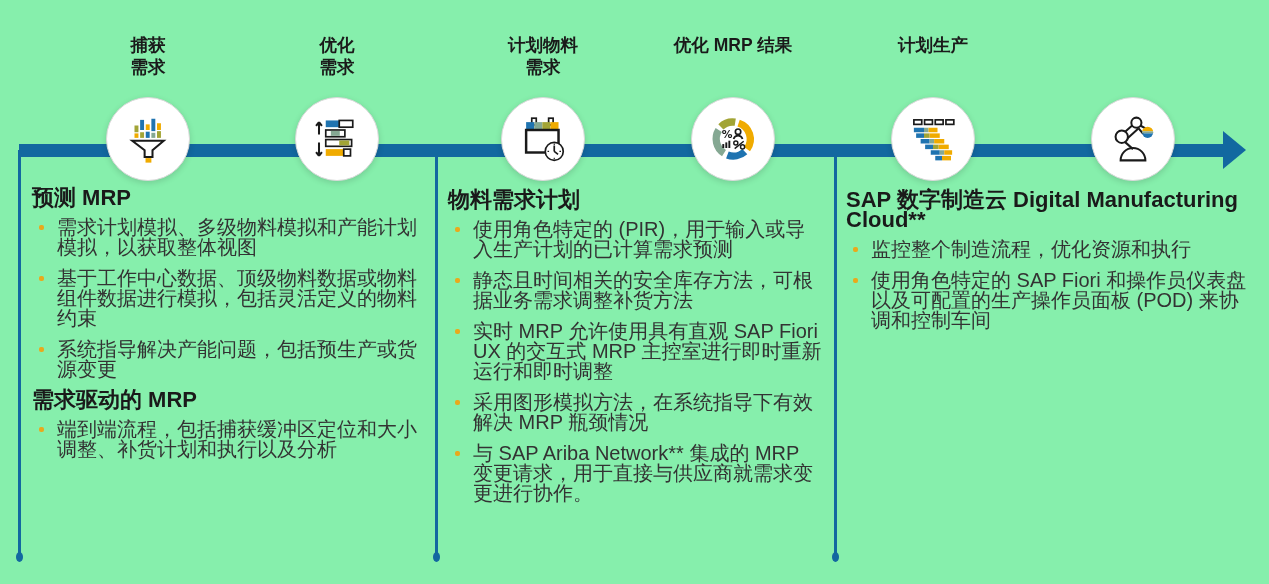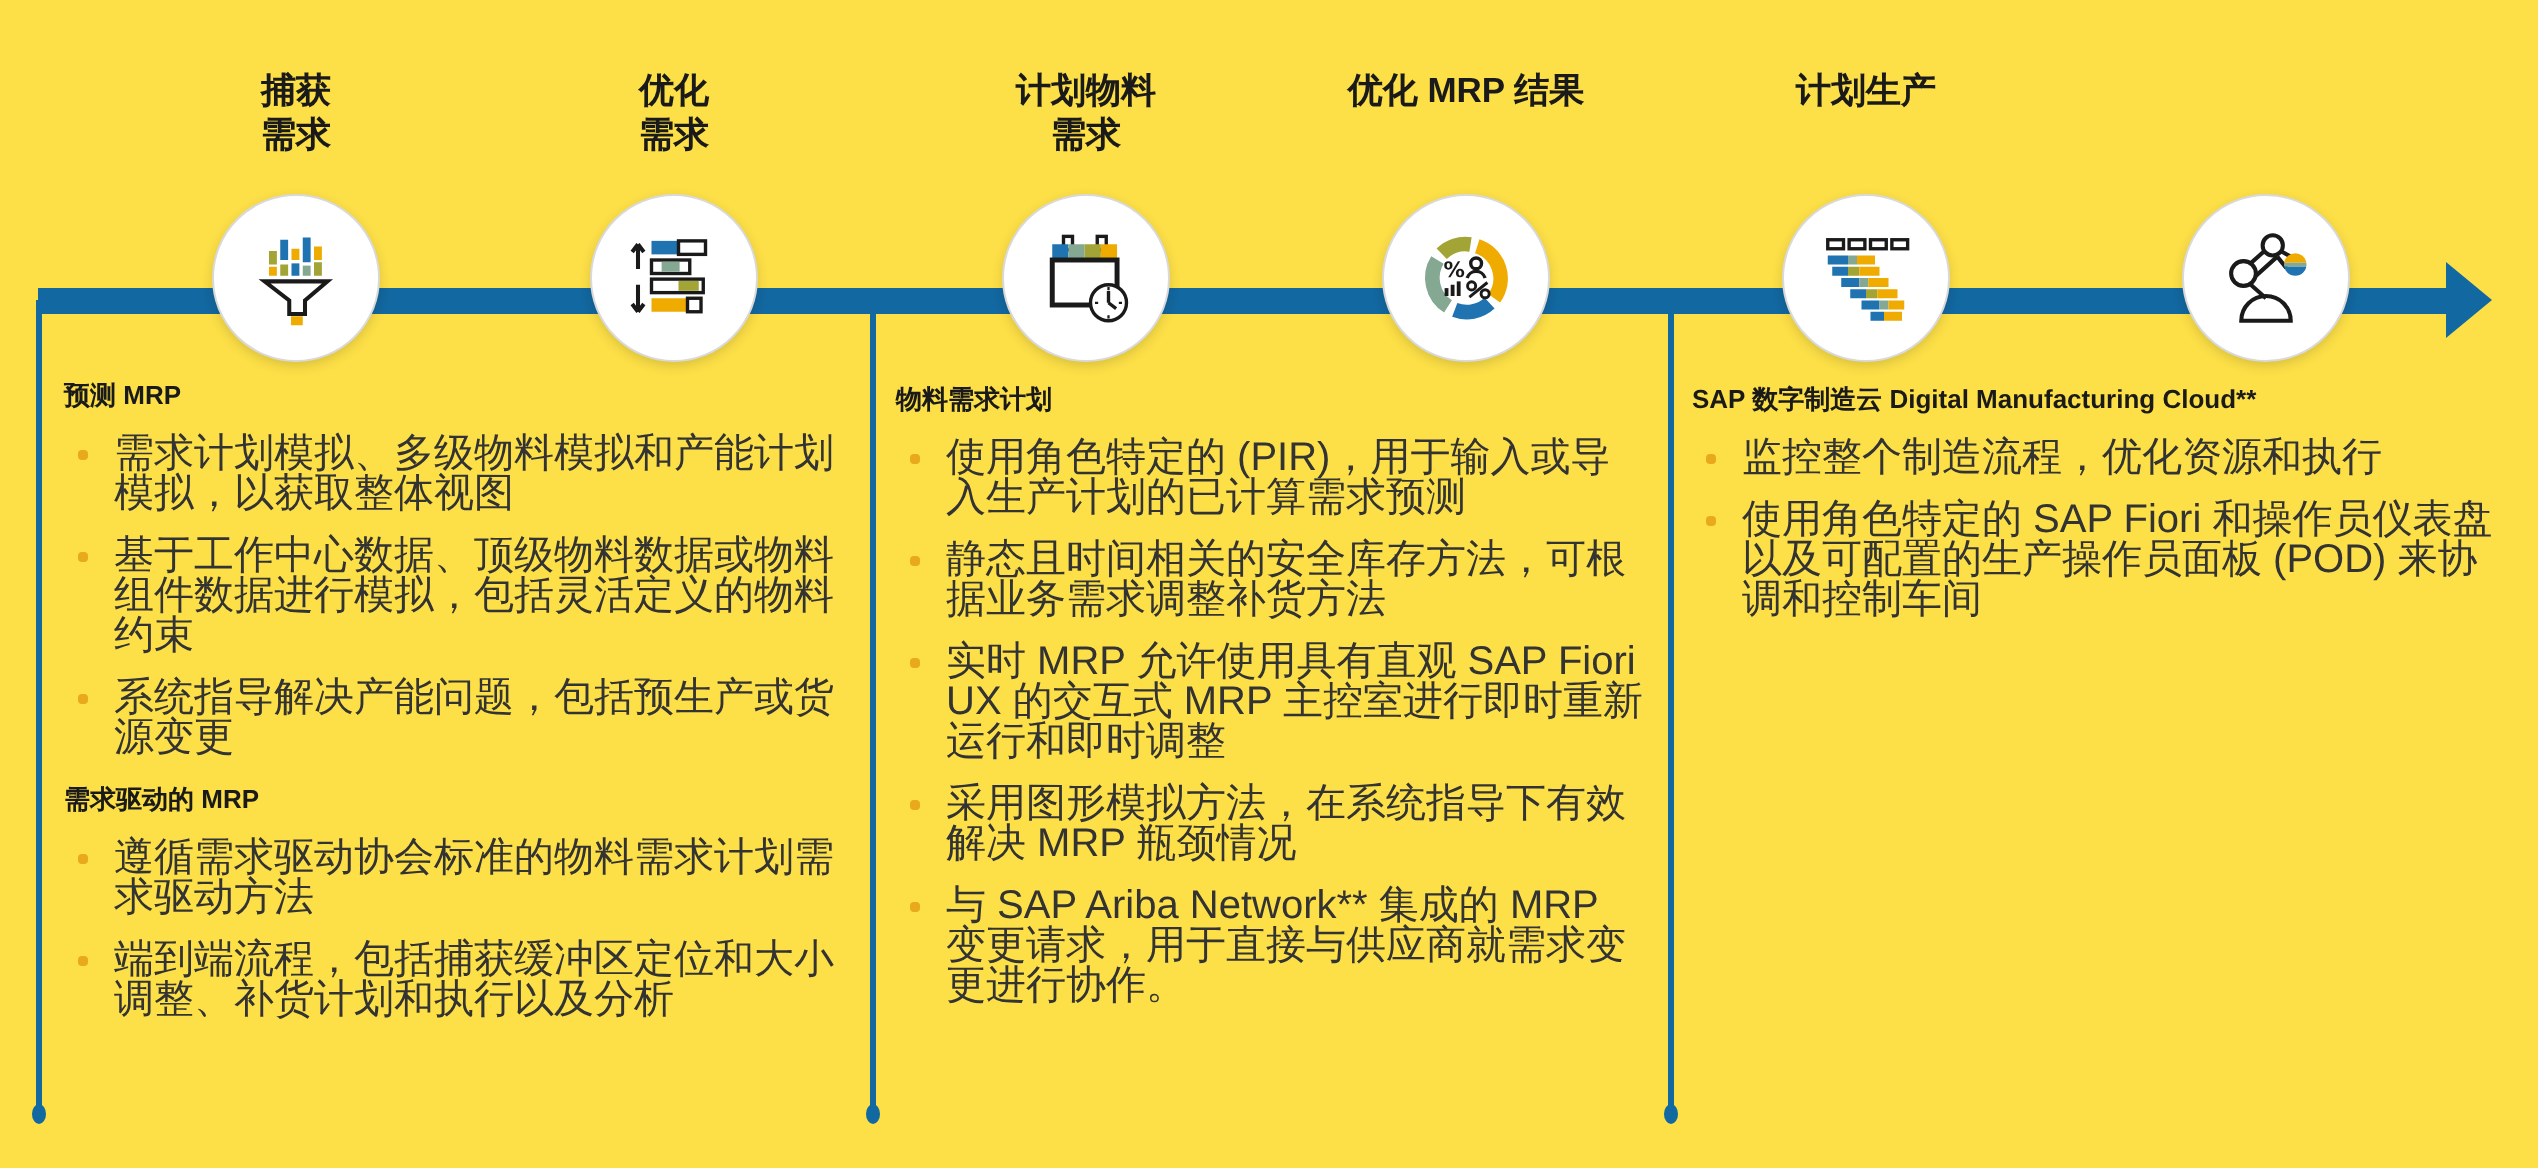--- a/index.html
+++ b/index.html
@@ -1,21 +1,21 @@
 <!DOCTYPE html>
 <html style="--accent-blue: #1268A0; --icon-blue: #1F73B0; --gold: #F0AB00; --olive: #A2A435; --sage: #85A893; --bullet: #E9A91C; --text: #333333; --heading: #1A1A1A;"><head>
 <meta charset="utf-8">
 <style>
   :root{
     --accent-blue:#1268A0; --icon-blue:#1F73B0; --gold:#F0AB00; --olive:#A2A435;
     --sage:#85A893; --text:#333333; --heading:#1A1A1A; --bullet:#E9A91C; --circle-border:#D9D9D9;
   }
   *{margin:0;padding:0;box-sizing:border-box;}
   body{background:#fff;font-family:"Liberation Sans","DejaVu Sans",sans-serif;}
-  .canvas{position:relative;width:1269px;height:584px;background:#fde047;overflow:hidden;}
+  .canvas{position:relative;width:1269px;height:584px;background:#86efac;overflow:hidden;}
 
   
   .timeline-bar{position:absolute;left:19px;top:144px;width:1205px;height:13px;background:var(--accent-blue);z-index:1;}
   .timeline-arrowhead{position:absolute;left:1223px;top:131px;width:0;height:0;
     border-left:23px solid var(--accent-blue);border-top:19.5px solid transparent;border-bottom:19.5px solid transparent;z-index:1;}
 
   
   .divider{position:absolute;top:150px;width:3px;height:404px;background:var(--accent-blue);z-index:0;}
   .divider::after{content:"";position:absolute;left:-2px;bottom:-8px;width:7px;height:10px;border-radius:50%;background:var(--accent-blue);}
   .divider.d1{left:18px;} .divider.d2{left:435px;} .divider.d3{left:834px;}
@@ -31,21 +31,21 @@
   
   .f-blue{fill:var(--icon-blue);} .f-gold{fill:var(--gold);} .f-olive{fill:var(--olive);} .f-sage{fill:var(--sage);}
   .f-ink{fill:#1a1a1a;} .f-none{fill:none;} .f-white{fill:#fff;}
   .s-ink{stroke:#1a1a1a;} .sw15{stroke-width:1.5;} .sw18{stroke-width:1.8;} .sw2{stroke-width:2.2;}
 
   
   .col{position:absolute;z-index:2;}
   .col.c1{left:32px;top:188px;width:400px;}
   .col.c2{left:448px;top:190px;width:376px;}
   .col.c3{left:846px;top:190px;width:402px;}
-  .sec-heading{font-size:13px;font-weight:bold;color:var(--heading);line-height:20px;margin:0 0 9px 0;}
+  .sec-heading{font-size:22px;font-weight:bold;color:var(--heading);line-height:20px;margin:0 0 9px 0;}
   .sec + .sec .sec-heading{margin-top:2px;}
   .bullet{display:flex;align-items:flex-start;margin:0 0 11px 0;}
   .bullet .dot{flex:none;width:5px;height:5px;border-radius:2px;background:var(--bullet);margin:8px 13px 0 7px;}
   .bullet .btxt{font-size:20px;line-height:20px;color:var(--text);}
 </style>
 </head>
 <body>
 
 <div class="canvas">
 
@@ -204,24 +204,20 @@
         </div>
       <div class="bullet">
           <span class="dot"></span>
           <span class="btxt">系统指导解决产能问题，包括预生产或货源变更</span>
         </div>
     </div>
     <div class="sec">
       <h3 class="sec-heading">需求驱动的 MRP</h3>
       <div class="bullet">
           <span class="dot"></span>
-          <span class="btxt">遵循需求驱动协会标准的物料需求计划需求驱动方法</span>
-        </div>
-      <div class="bullet">
-          <span class="dot"></span>
           <span class="btxt">端到端流程，包括捕获缓冲区定位和大小调整、补货计划和执行以及分析</span>
         </div>
     </div>
   </div>
 
   <div class="col c2">
     <div class="sec">
       <h3 class="sec-heading">物料需求计划</h3>
       <div class="bullet">
           <span class="dot"></span>

